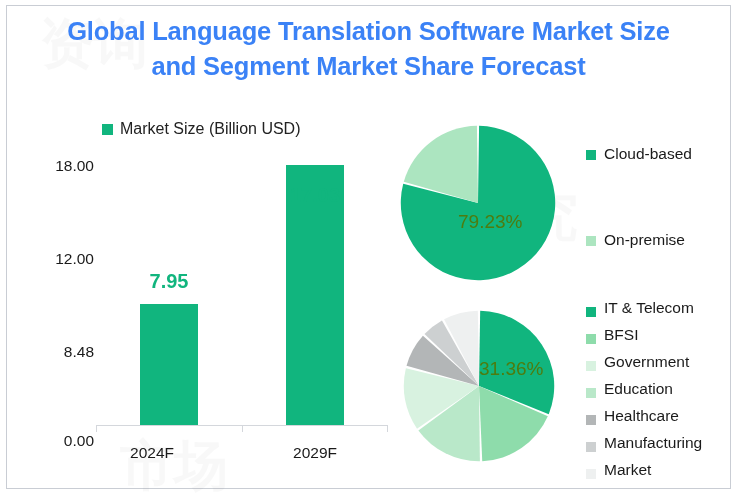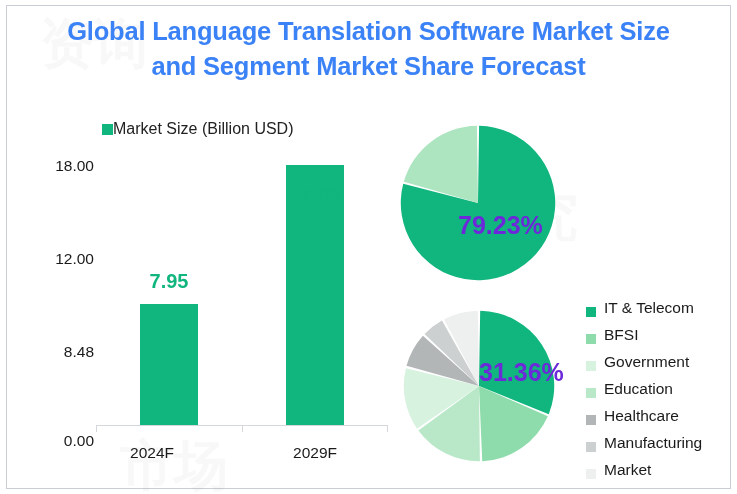--- a/index.html
+++ b/index.html
@@ -51,20 +51,21 @@
     top: 112px;
     width: 378px;
     height: 358px;
   }
   #bar-legend {
     position: absolute;
     left: 92px;
     top: 8px;
     display: flex;
     align-items: center;
+    gap: 7px;
     font-size: 16px;
     color: #222222;
   }
   #bar-legend .swatch {
     width: 11px;
     height: 11px;
     background: #11b57e;
     display: inline-block;
   }
   .ytick {
@@ -131,23 +132,23 @@
   
   .pie {
     position: absolute;
     border-radius: 50%;
   }
   #pie-deployment { left: 400px; top: 125px; width: 156px; height: 156px; }
   #pie-application { left: 403px; top: 310px; width: 152px; height: 152px; }
   .pie svg { display: block; width: 100%; height: 100%; }
   .pie-label {
     position: absolute;
-    font-size: 25px;
-    font-weight: bold;
-    color: #6d28d9;
+    font-size: 19px;
+    font-weight: normal;
+    color: #4d7c0f;
     white-space: nowrap;
   }
   #pie-deployment .pie-label { left: 58px; top: 86px; }
   #pie-application .pie-label { left: 76px; top: 48px; }
 
   
   .legend-col {
     position: absolute;
     font-size: 15.5px;
     color: #1a1a1a;
@@ -229,20 +230,30 @@
   <div class="pie" id="pie-deployment">
     <svg viewBox="0 0 100 100">
       <g id="pie-deployment-slices">
           <path d="M 50 50 L 50.691 0.505 A 49.5 49.5 0 1 1 2.061 37.666 Z" fill="#11b57e"></path>
           <path d="M 50 50 L 2.424 36.333 A 49.5 49.5 0 0 1 49.309 0.505 Z" fill="#ace5c0"></path>
         </g>
     </svg>
     <div class="pie-label">79.23%</div>
   </div>
 
+  <div class="legend-col" id="legend-deployment">
+    <div class="legend-item">
+      <span class="swatch" style="background:#11b57e;"></span>
+      <span>Cloud-based</span>
+    </div>
+    <div class="legend-item">
+      <span class="swatch" style="background:#ace5c0;"></span>
+      <span>On-premise</span>
+    </div>
+  </div>
 
   <div class="pie" id="pie-application">
     <svg viewBox="0 0 100 100">
       <g id="pie-application-slices">
           <path d="M 50 50 L 50.778 0.506 A 49.5 49.5 0 0 1 95.897 68.540 Z" fill="#11b57e"></path>
           <path d="M 50 50 L 95.292 69.972 A 49.5 49.5 0 0 1 52.145 99.453 Z" fill="#8edcab"></path>
           <path d="M 50 50 L 50.591 99.496 A 49.5 49.5 0 0 1 10.119 79.321 Z" fill="#b9e8c9"></path>
           <path d="M 50 50 L 9.218 78.054 A 49.5 49.5 0 0 1 1.912 38.263 Z" fill="#d8f2e0"></path>
           <path d="M 50 50 L 2.304 36.758 A 49.5 49.5 0 0 1 13.097 17.009 Z" fill="#b3b6b7"></path>
           <path d="M 50 50 L 14.151 15.866 A 49.5 49.5 0 0 1 25.637 6.911 Z" fill="#cdd0d1"></path>

